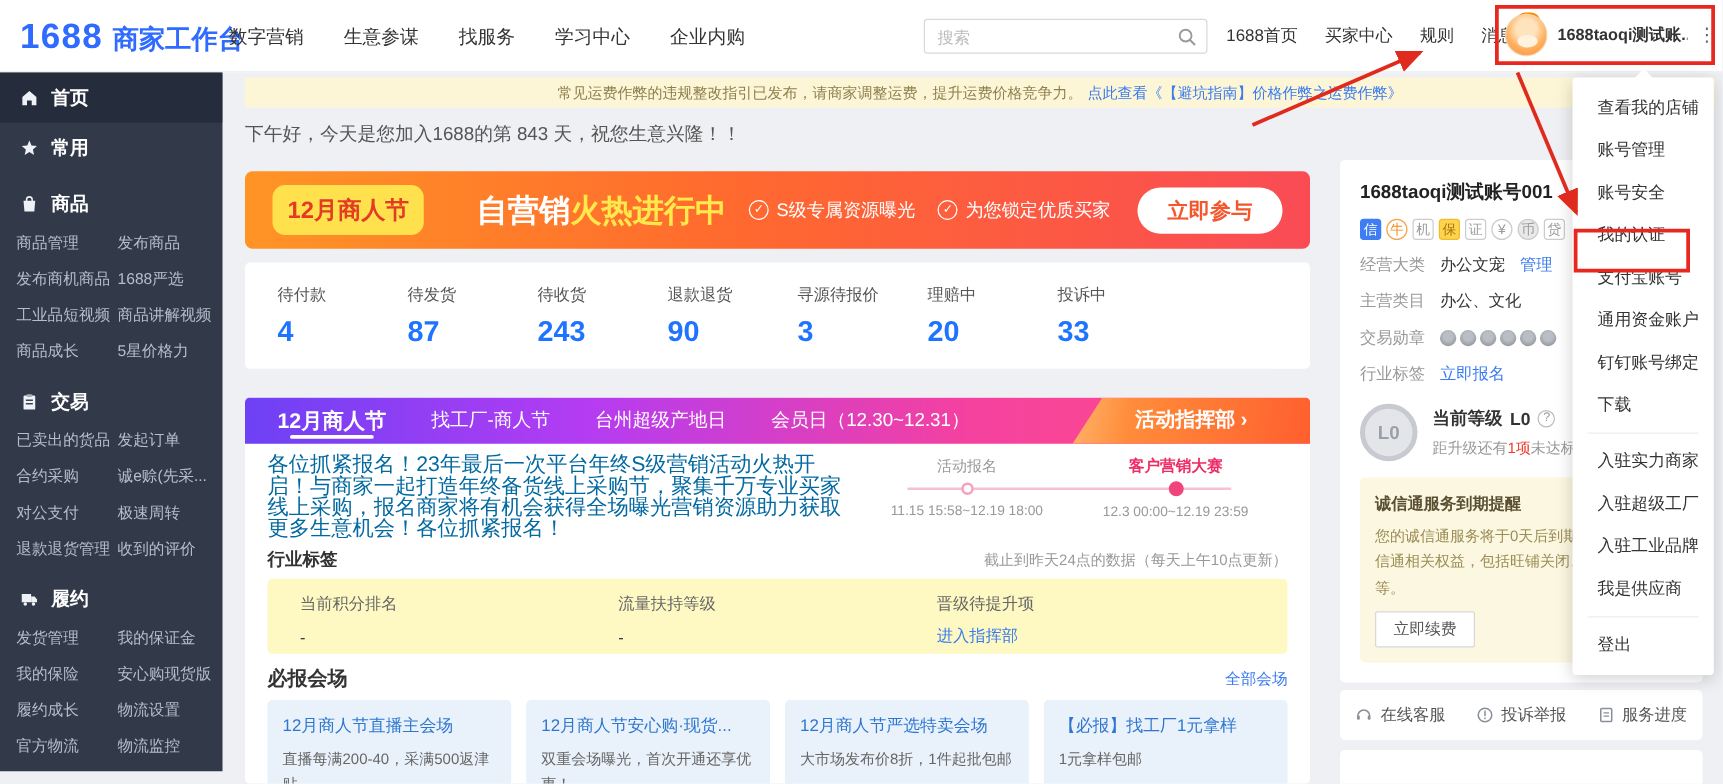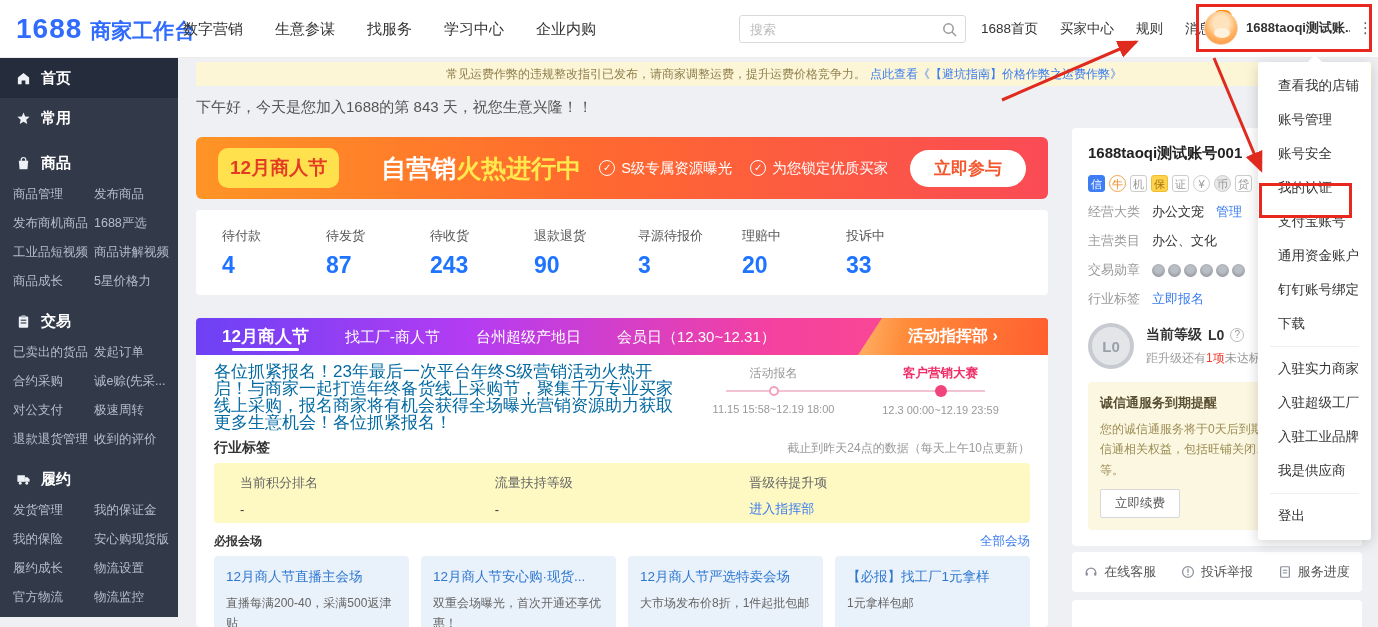--- a/index.html
+++ b/index.html
@@ -73,21 +73,21 @@
   .tdate { font-size:11px; color:#999; margin-top:7px; white-space:nowrap; }
   .phead { display:flex; justify-content:space-between; align-items:center; margin-top:8px; }
   .phead .pt { font-size:14px; font-weight:bold; color:#333; }
   .phead .pn { font-size:12px; color:#999; }
   .pbox { margin-top:6px; background:#fef9c3; border-radius:4px; height:60px; display:flex; padding:11px 26px; }
   .pcol { flex:1; }
   .pcol .lb { font-size:13px; color:#666; }
   .pcol .vl { font-size:13px; color:#333; margin-top:10px; }
   .pcol .lk { font-size:13px; color:#3a7bf0; margin-top:8px; cursor:pointer; }
   .vhead { display:flex; justify-content:space-between; align-items:center; margin-top:10px; }
-  .vhead .vt { font-size:12px; font-weight:bold; color:#333; }
+  .vhead .vt { font-size:16px; font-weight:bold; color:#333; }
   .vhead .va { font-size:12.5px; color:#3a7bf0; cursor:pointer; }
   .vcards { display:flex; gap:12px; margin-top:6px; }
   .vcard { flex:1; background:#e9f1fa; border-radius:4px; padding:12px 12px; height:110px; cursor:pointer; }
   .vcard .vtt { color:#2e77d0; font-size:13.5px; white-space:nowrap; overflow:hidden; }
   .vcard .vds { color:#666; font-size:12px; line-height:1.65; margin-top:8px; }
 
   
   .acard { position:absolute; left:894px; top:70px; width:290px; height:418px; background:#fff; border-radius:4px; padding:16px; }
   .aname { font-size:15px; font-weight:bold; color:#222; }
   .abadges { display:flex; gap:4px; margin-top:12px; }

